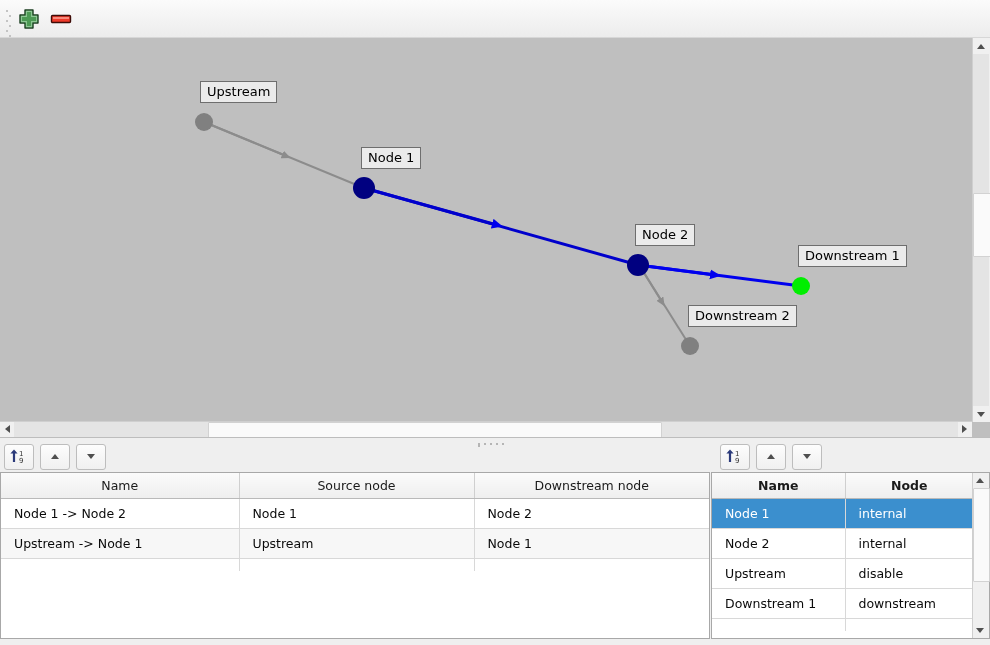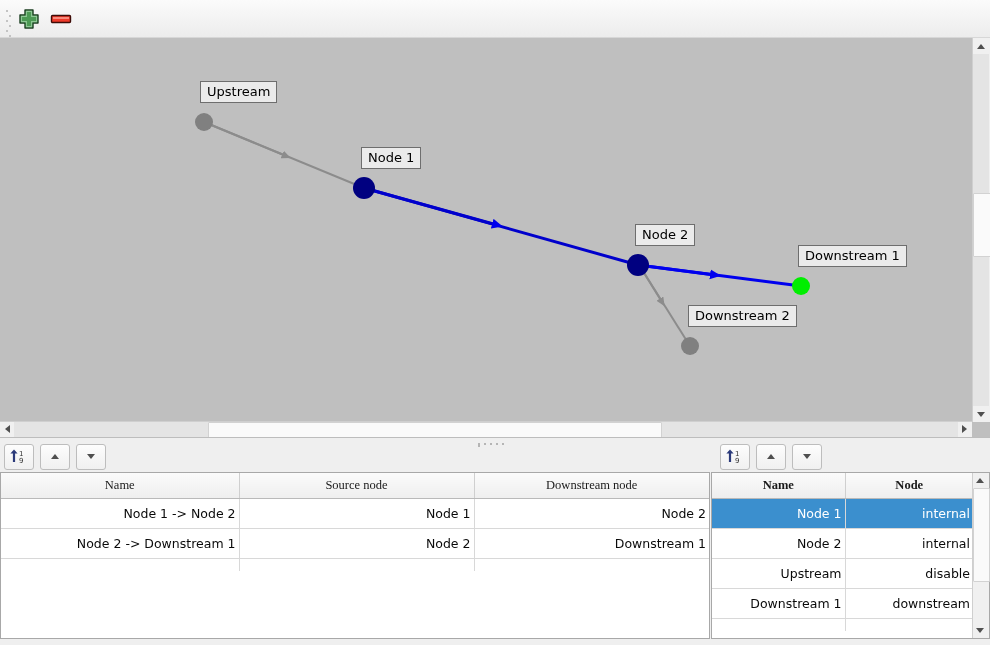--- a/index.html
+++ b/index.html
@@ -81,26 +81,26 @@
 
   table{border-collapse:collapse;table-layout:fixed;}
   .tbl{
     position:absolute;top:31px;left:0;
     background:#fff;border:1px solid #a8a8a8;
   }
   .tbl table{width:100%;}
   .tbl th{
     background:linear-gradient(to bottom,#fbfbfb,#eeeeee);
     border-right:1px solid #cfcfcf;border-bottom:1px solid #b9b9b9;
-    height:23px;font-weight:normal;font-size:12.5px;color:#1a1a1a;font-family:Liberation Serif, serif;
+    height:23px;font-weight:normal;font-size:12.5px;color:#1a1a1a;
   }
   .tbl.bold-head th{font-weight:bold;}
   .tbl td{
     height:29px;border-right:1px solid #d8d8d8;border-bottom:1px solid #d8d8d8;
-    padding:0 3px;font-size:12.5px;color:#0a0a0a;white-space:nowrap;overflow:hidden;text-align:right;
+    padding:0 13px;font-size:12.5px;color:#0a0a0a;white-space:nowrap;overflow:hidden;
   }
   .tbl tr.alt td{background:#f7f7f7;}
   .tbl tr.sel td{background:#3b8fce;color:#fff;}
   .tbl td.last,.tbl th.last{border-right:none;}
   .tbl tr.filler td{height:12px;border-bottom:none;background:#fff;}
 
   .tbl-scroll{
     position:absolute;right:0;top:0;width:16px;bottom:0;
     background:#f0f0f0;border-left:1px solid #cfcfcf;
   }
@@ -236,24 +236,24 @@
             <th>Source node</th>
             <th class="last">Downstream node</th>
           </tr>
         </thead>
         <tbody>
           <tr>
             <td>Node 1 -&gt; Node 2</td>
             <td>Node 1</td>
             <td class="last">Node 2</td>
           </tr>
-          <tr>
-            <td>Node 2 -&gt; Downstream 1</td>
-            <td>Node 2</td>
-            <td class="last">Downstream 1</td>
+          <tr class="alt">
+            <td>Upstream -&gt; Node 1</td>
+            <td>Upstream</td>
+            <td class="last">Node 1</td>
           </tr>
           <tr class="filler">
             <td></td>
               <td></td>
             <td class="last"></td>
           </tr>
         </tbody>
       </table>
     </div>
   </div>

